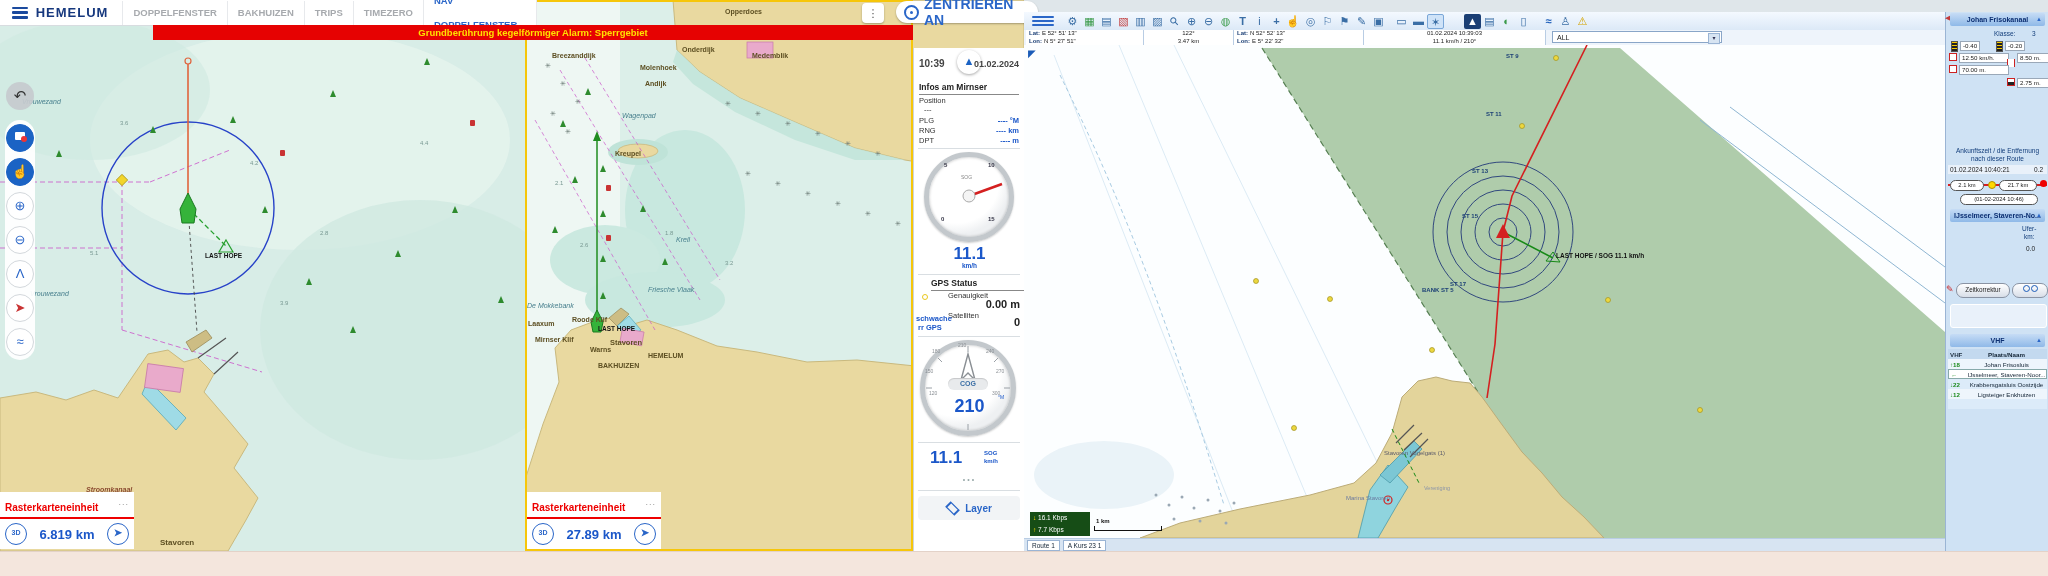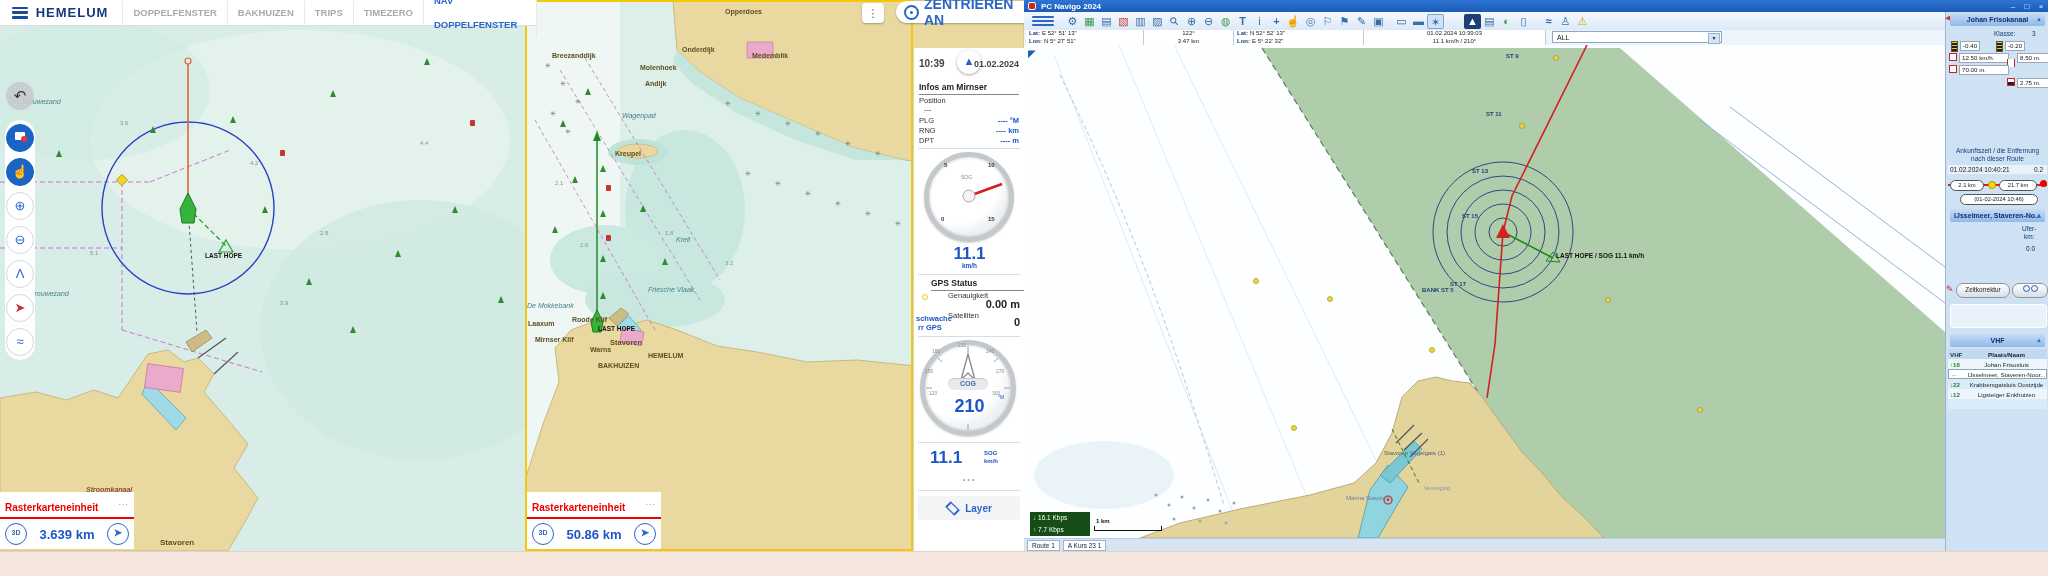--- a/index.html
+++ b/index.html
@@ -248,20 +248,21 @@
         <i></i>
       </span>
     <span class="tz-brand">HEMELUM</span>
     <span class="tz-tab">DOPPELFENSTER</span>
     <span class="tz-tab">BAKHUIZEN</span>
     <span class="tz-tab">TRIPS</span>
     <span class="tz-tab">TIMEZERO</span>
     <span class="tz-tab active">NAV DOPPELFENSTER</span>
   </div>
 
+  <div class="abs tz-alert">Grundberührung kegelförmiger Alarm: Sperrgebiet</div>
 
   <div class="abs dotsbtn">⋮</div>
   <div class="abs centerpill">
     <span class="cp-ico">
         <i></i>
       </span>
     <span class="cp-lbl">ZENTRIEREN AN</span>
     <span class="cp-min">–</span>
   </div>
 
@@ -275,31 +276,31 @@
     <span class="tzi" style="color:#c93333;">➤</span>
     <span class="tzi">≈</span>
   </div>
 
   <div class="abs scalebox" style="left:0;top:492px;">
     <span class="t">Rasterkarteneinheit</span>
     <span class="d">...</span>
   </div>
   <div class="abs scalebar" style="left:0;top:519px;">
     <span class="cbtn">3D</span>
-    <span class="scaleval">3.639 km</span>
+    <span class="scaleval">6.819 km</span>
     <span class="cbtn" style="line-height:17px;font-size:10px;">➤</span>
   </div>
 
   <div class="abs scalebox" style="left:527px;top:492px;">
     <span class="t">Rasterkarteneinheit</span>
     <span class="d">...</span>
   </div>
   <div class="abs scalebar" style="left:527px;top:519px;">
     <span class="cbtn">3D</span>
-    <span class="scaleval">50.86 km</span>
+    <span class="scaleval">27.89 km</span>
     <span class="cbtn" style="line-height:17px;font-size:10px;">➤</span>
   </div>
 
   <div class="abs panel">
     <span class="abs ptime" style="left:5px;top:10px;">10:39</span>
     <span class="abs upbtn" style="left:43px;top:2px;">▲</span>
     <span class="abs pdate" style="left:60px;top:11px;">01.02.2024</span>
     <div class="abs ph1" style="left:5px;top:34px;width:100px;">Infos am Mirnser</div>
     <span class="abs plab" style="left:5px;top:48px;">Position</span>
     <span class="abs pval" style="left:10px;top:57px;">---</span>
@@ -367,28 +368,20 @@
     <span class="abs" style="left:70px;top:402px;font-size:6px;color:#1b57c9;font-weight:bold;">SOG</span>
     <span class="abs" style="left:70px;top:410px;font-size:6px;color:#1b57c9;font-weight:bold;">km/h</span>
     <span class="abs" style="left:0;top:428px;width:111px;text-align:center;font-size:7px;color:#9aa;letter-spacing:2px;">•••</span>
     <div class="sep" style="top:442px;"></div>
     <div class="abs layerbar" style="left:4px;top:448px;width:102px;height:24px;">
       <span class="layer-ico"></span>
       <span style="font-size:10px;font-weight:bold;color:#2a66c8;">Layer</span>
     </div>
   </div>
 
-  <div class="abs nv-title">
-    <span class="nv-logo"></span>
-    <span class="t">PC Navigo 2024</span>
-    <span style="flex:1;"></span>
-    <span class="winbtn">–</span>
-    <span class="winbtn">□</span>
-    <span class="winbtn">×</span>
-  </div>
 
   <div class="abs nv-toolbar">
     <span class="nv-burger">
         <i></i>
         <i></i>
         <i></i>
       </span>
     <span class="ni">⚙</span>
     <span class="ni" style="color:#3a9a4a;">▦</span>
     <span class="ni">▤</span>

